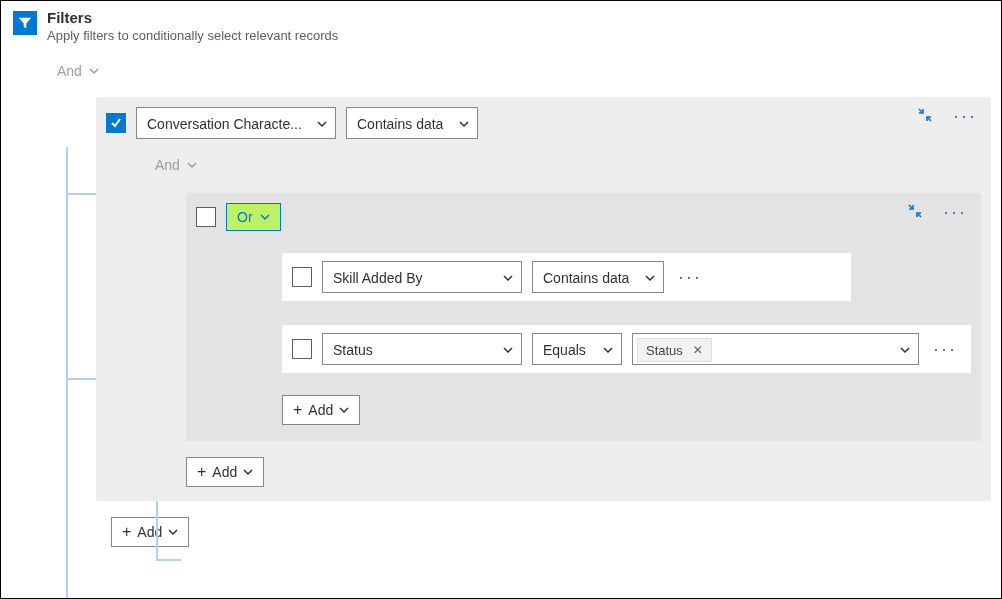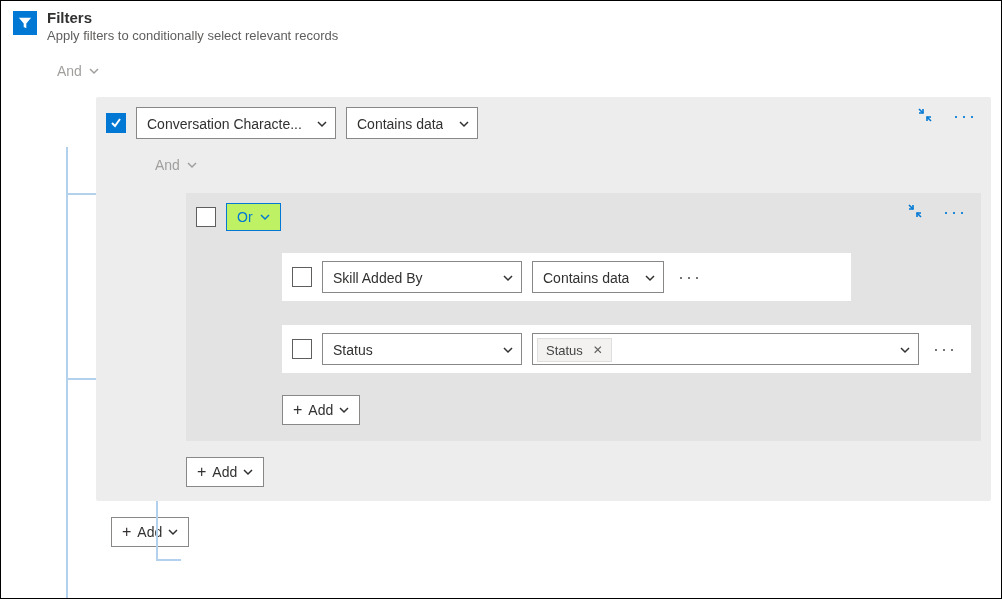--- a/index.html
+++ b/index.html
@@ -301,20 +301,28 @@
         <div class="cond-card" style="margin:24px 0 0 86px;">
           <span class="checkbox"></span>
           <span class="select" style="width:200px;">
             <span class="label">Status</span>
             <span class="chev">
               <svg width="10" height="10" viewBox="0 0 10 10" fill="none" stroke="#605e5c" stroke-width="1.5">
                   <path d="M1 3l4 4 4-4"></path>
                 </svg>
             </span>
           </span>
+          <span class="select" style="width:90px;">
+            <span class="label">Equals</span>
+            <span class="chev">
+              <svg width="10" height="10" viewBox="0 0 10 10" fill="none" stroke="#605e5c" stroke-width="1.5">
+                  <path d="M1 3l4 4 4-4"></path>
+                </svg>
+            </span>
+          </span>
           <span class="select" style="flex:1; min-width:260px; padding-left:4px;">
             <span class="tag">
               <span>Status</span>
               <span class="x">✕</span>
             </span>
             <span class="chev">
               <svg width="10" height="10" viewBox="0 0 10 10" fill="none" stroke="#605e5c" stroke-width="1.5">
                   <path d="M1 3l4 4 4-4"></path>
                 </svg>
             </span>

